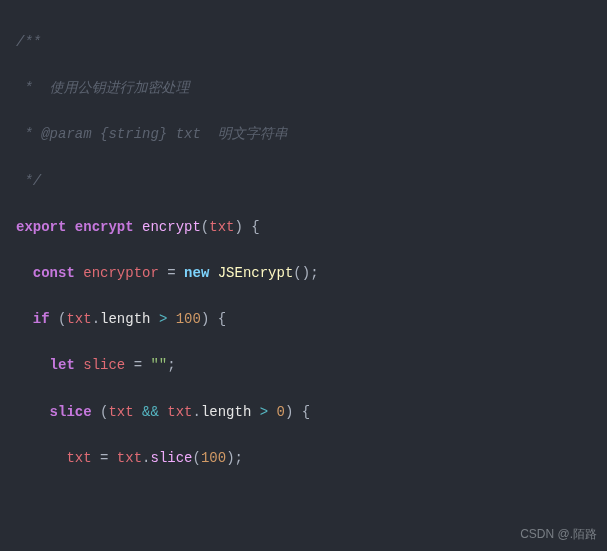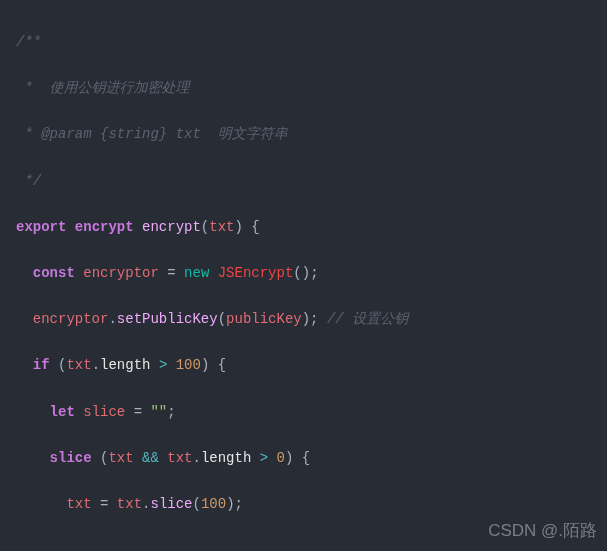--- a/index.html
+++ b/index.html
@@ -24,44 +24,43 @@
     .comment { color: #5c6370; font-style: italic; }
     .keyword { color: #c678dd; font-weight: bold; }
     .function-name { color: #f0abfc; }
     .variable { color: #e06c75; }
     .property { color: #e5e5e5; }
     .string { color: #98c379; }
     .number { color: #d19a66; }
     .operator { color: #56b6c2; }
     .punct { color: #abb2bf; }
     .paren { color: #abb2bf; }
-    .new-kw { color: #14b8a6; }
-    .class-name { color: #ef4444; }
+    .new-kw { color: #7dd3fc; font-weight: bold; }
+    .class-name { color: #fef9c3; }
     .bool-op { color: #56b6c2; }
     .watermark {
       position: absolute;
       bottom: 6px;
       right: 10px;
       color: #9aa0a6;
-      font-size: 17px;
+      font-size: 12px;
       font-family: sans-serif;
       opacity: 0.7;
     }
   </style>
 </head>
 <body>
 
 <div class="code-container">
 <div class="line"><span class="comment">/**</span></div>
 <div class="line"><span class="comment"><span> *  </span><span>使用公钥进行加密处理</span></span></div>
 <div class="line"><span class="comment"><span> * </span><span>@param</span><span> {string}</span><span> txt</span><span>  明文字符串</span></span></div>
 <div class="line"><span class="comment"> */</span></div>
 <div class="line"><span class="keyword">export</span> <span class="keyword">encrypt</span> <span class="function-name">encrypt</span><span class="paren">(</span><span class="variable">txt</span><span class="paren">)</span> <span class="paren">{</span></div>
 <div class="line">  <span class="keyword">const</span> <span class="variable">encryptor</span><span class="punct"> = </span><span class="new-kw">new</span> <span class="class-name">JSEncrypt</span><span class="paren">()</span><span class="punct">;</span></div>
-<div class="line">  <span class="variable">encryptor</span><span class="punct">.</span><span class="function-name">setPublicKey</span><span class="paren">(</span><span class="variable">publicKey</span><span class="paren">)</span><span class="punct">;</span> <span class="comment">// 设置公钥</span></div>
 <div class="line">  <span class="keyword">if</span> <span class="paren">(</span><span class="variable">txt</span><span class="punct">.</span><span class="property">length</span> <span class="operator">&gt;</span> <span class="number">100</span><span class="paren">)</span> <span class="paren">{</span></div>
 <div class="line">    <span class="keyword">let</span> <span class="variable">slice</span><span class="punct"> = </span><span class="string">""</span><span class="punct">;</span></div>
 <div class="line">    <span class="keyword">slice</span> <span class="paren">(</span><span class="variable">txt</span> <span class="bool-op">&amp;&amp;</span> <span class="variable">txt</span><span class="punct">.</span><span class="property">length</span> <span class="operator">&gt;</span> <span class="number">0</span><span class="paren">)</span> <span class="paren">{</span></div>
 <div class="line">      <span class="variable">txt</span><span class="punct"> = </span><span class="variable">txt</span><span class="punct">.</span><span class="function-name">slice</span><span class="paren">(</span><span class="number">100</span><span class="paren">)</span><span class="punct">;</span></div>
 
 
 
 
 
 

